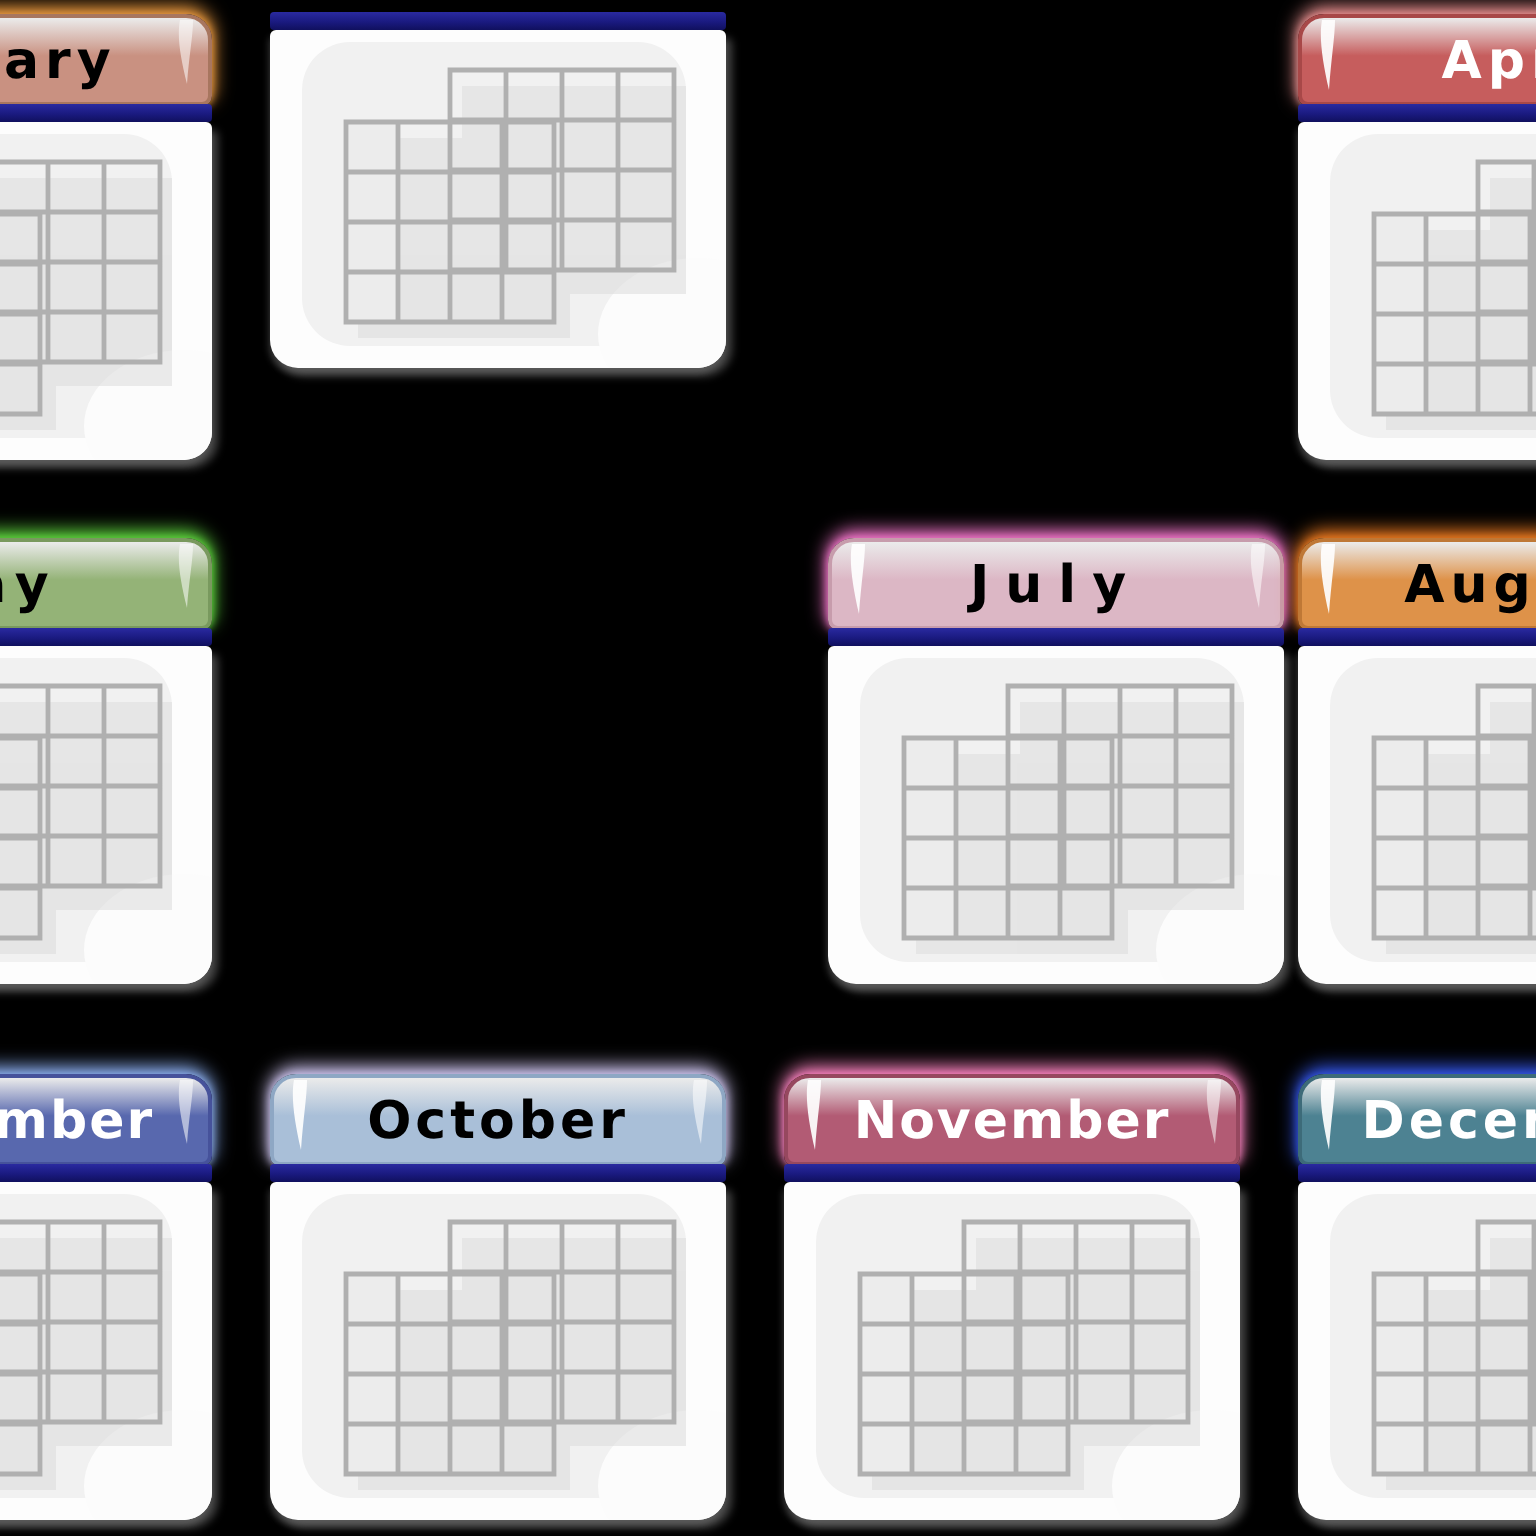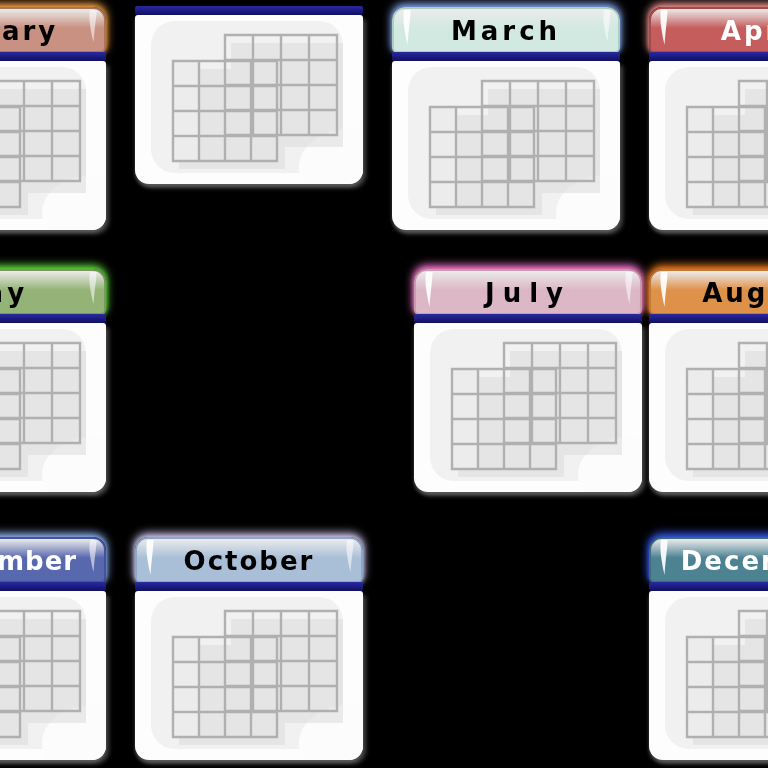--- a/index.html
+++ b/index.html
@@ -81,44 +81,20 @@
         <ellipse class="curl" cx="214" cy="152" rx="50" ry="38"></ellipse>
         <g class="gshadow" opacity="0.55">
           <rect x="96" y="28" width="112" height="104"></rect>
           <rect x="44" y="54" width="106" height="100"></rect>
         </g>
         <rect class="col-shade" x="38" y="46" width="26" height="100"></rect>
         <path class="glines" d="M90 20H202 M90 45H202 M90 70H202 M90 95H202 M90 120H202 M90 20V120 M118 20V120 M146 20V120 M174 20V120 M202 20V120 M38 46H142 M38 71H142 M38 96H142 M38 121H142 M38 146H142 M38 46V146 M64 46V146 M90 46V146 M116 46V146 M142 46V146"></path>
       </svg>
     </div>
   </div>
-    <div class="cal" style="left: 392px; top: 7px; --tab: #d2e9e2; --glow: #7b96d8; --border: #a9cec5; --text: #000000; --ls: 4px;">
-    <div class="tab">
-      <svg class="shine shine-left" viewBox="0 0 12 36" aria-hidden="true">
-        <path d="M3 0 C 1.5 8 3 20 6.5 35 C 7.5 20 9.5 8 9.5 0 Z"></path>
-      </svg>
-      <span class="month-label">March</span>
-      <svg class="shine shine-right" viewBox="0 0 12 36" aria-hidden="true">
-        <path d="M3 0 C 1.5 8 3 18 6.5 32 C 7.5 18 9.5 8 9.5 0 Z"></path>
-      </svg>
-    </div>
-    <div class="stripe"></div>
-    <div class="body">
-      <svg class="grid-svg" viewBox="0 0 228 171" aria-hidden="true">
-        <rect class="sheet" x="16" y="6" width="192" height="152" rx="24"></rect>
-        <ellipse class="curl" cx="214" cy="152" rx="50" ry="38"></ellipse>
-        <g class="gshadow" opacity="0.55">
-          <rect x="96" y="28" width="112" height="104"></rect>
-          <rect x="44" y="54" width="106" height="100"></rect>
-        </g>
-        <rect class="col-shade" x="38" y="46" width="26" height="100"></rect>
-        <path class="glines" d="M90 20H202 M90 45H202 M90 70H202 M90 95H202 M90 120H202 M90 20V120 M118 20V120 M146 20V120 M174 20V120 M202 20V120 M38 46H142 M38 71H142 M38 96H142 M38 121H142 M38 146H142 M38 46V146 M64 46V146 M90 46V146 M116 46V146 M142 46V146"></path>
-      </svg>
-    </div>
-  </div>
     <div class="cal" style="left: 649px; top: 7px; --tab: #c65d5d; --glow: #e58d8d; --border: #a84848; --text: #ffffff; --ls: 3px;">
     <div class="tab">
       <svg class="shine shine-left" viewBox="0 0 12 36" aria-hidden="true">
         <path d="M3 0 C 1.5 8 3 20 6.5 35 C 7.5 20 9.5 8 9.5 0 Z"></path>
       </svg>
       <span class="month-label">April</span>
 
     </div>
     <div class="stripe"></div>
     <div class="body">
@@ -241,20 +217,44 @@
         <ellipse class="curl" cx="214" cy="152" rx="50" ry="38"></ellipse>
         <g class="gshadow" opacity="0.55">
           <rect x="96" y="28" width="112" height="104"></rect>
           <rect x="44" y="54" width="106" height="100"></rect>
         </g>
         <rect class="col-shade" x="38" y="46" width="26" height="100"></rect>
         <path class="glines" d="M90 20H202 M90 45H202 M90 70H202 M90 95H202 M90 120H202 M90 20V120 M118 20V120 M146 20V120 M174 20V120 M202 20V120 M38 46H142 M38 71H142 M38 96H142 M38 121H142 M38 146H142 M38 46V146 M64 46V146 M90 46V146 M116 46V146 M142 46V146"></path>
       </svg>
     </div>
   </div>
+    <div class="cal" style="left: 392px; top: 537px; --tab: #b25b74; --glow: #f680bc; --border: #96485f; --text: #ffffff; --ls: 1px;">
+    <div class="tab">
+      <svg class="shine shine-left" viewBox="0 0 12 36" aria-hidden="true">
+        <path d="M3 0 C 1.5 8 3 20 6.5 35 C 7.5 20 9.5 8 9.5 0 Z"></path>
+      </svg>
+      <span class="month-label">November</span>
+      <svg class="shine shine-right" viewBox="0 0 12 36" aria-hidden="true">
+        <path d="M3 0 C 1.5 8 3 18 6.5 32 C 7.5 18 9.5 8 9.5 0 Z"></path>
+      </svg>
+    </div>
+    <div class="stripe"></div>
+    <div class="body">
+      <svg class="grid-svg" viewBox="0 0 228 171" aria-hidden="true">
+        <rect class="sheet" x="16" y="6" width="192" height="152" rx="24"></rect>
+        <ellipse class="curl" cx="214" cy="152" rx="50" ry="38"></ellipse>
+        <g class="gshadow" opacity="0.55">
+          <rect x="96" y="28" width="112" height="104"></rect>
+          <rect x="44" y="54" width="106" height="100"></rect>
+        </g>
+        <rect class="col-shade" x="38" y="46" width="26" height="100"></rect>
+        <path class="glines" d="M90 20H202 M90 45H202 M90 70H202 M90 95H202 M90 120H202 M90 20V120 M118 20V120 M146 20V120 M174 20V120 M202 20V120 M38 46H142 M38 71H142 M38 96H142 M38 121H142 M38 146H142 M38 46V146 M64 46V146 M90 46V146 M116 46V146 M142 46V146"></path>
+      </svg>
+    </div>
+  </div>
     <div class="cal" style="left: 649px; top: 537px; --tab: #4d8292; --glow: #3354e0; --border: #3d6b79; --text: #ffffff; --ls: 2px;">
     <div class="tab">
       <svg class="shine shine-left" viewBox="0 0 12 36" aria-hidden="true">
         <path d="M3 0 C 1.5 8 3 20 6.5 35 C 7.5 20 9.5 8 9.5 0 Z"></path>
       </svg>
       <span class="month-label">December</span>
 
     </div>
     <div class="stripe"></div>
     <div class="body">

